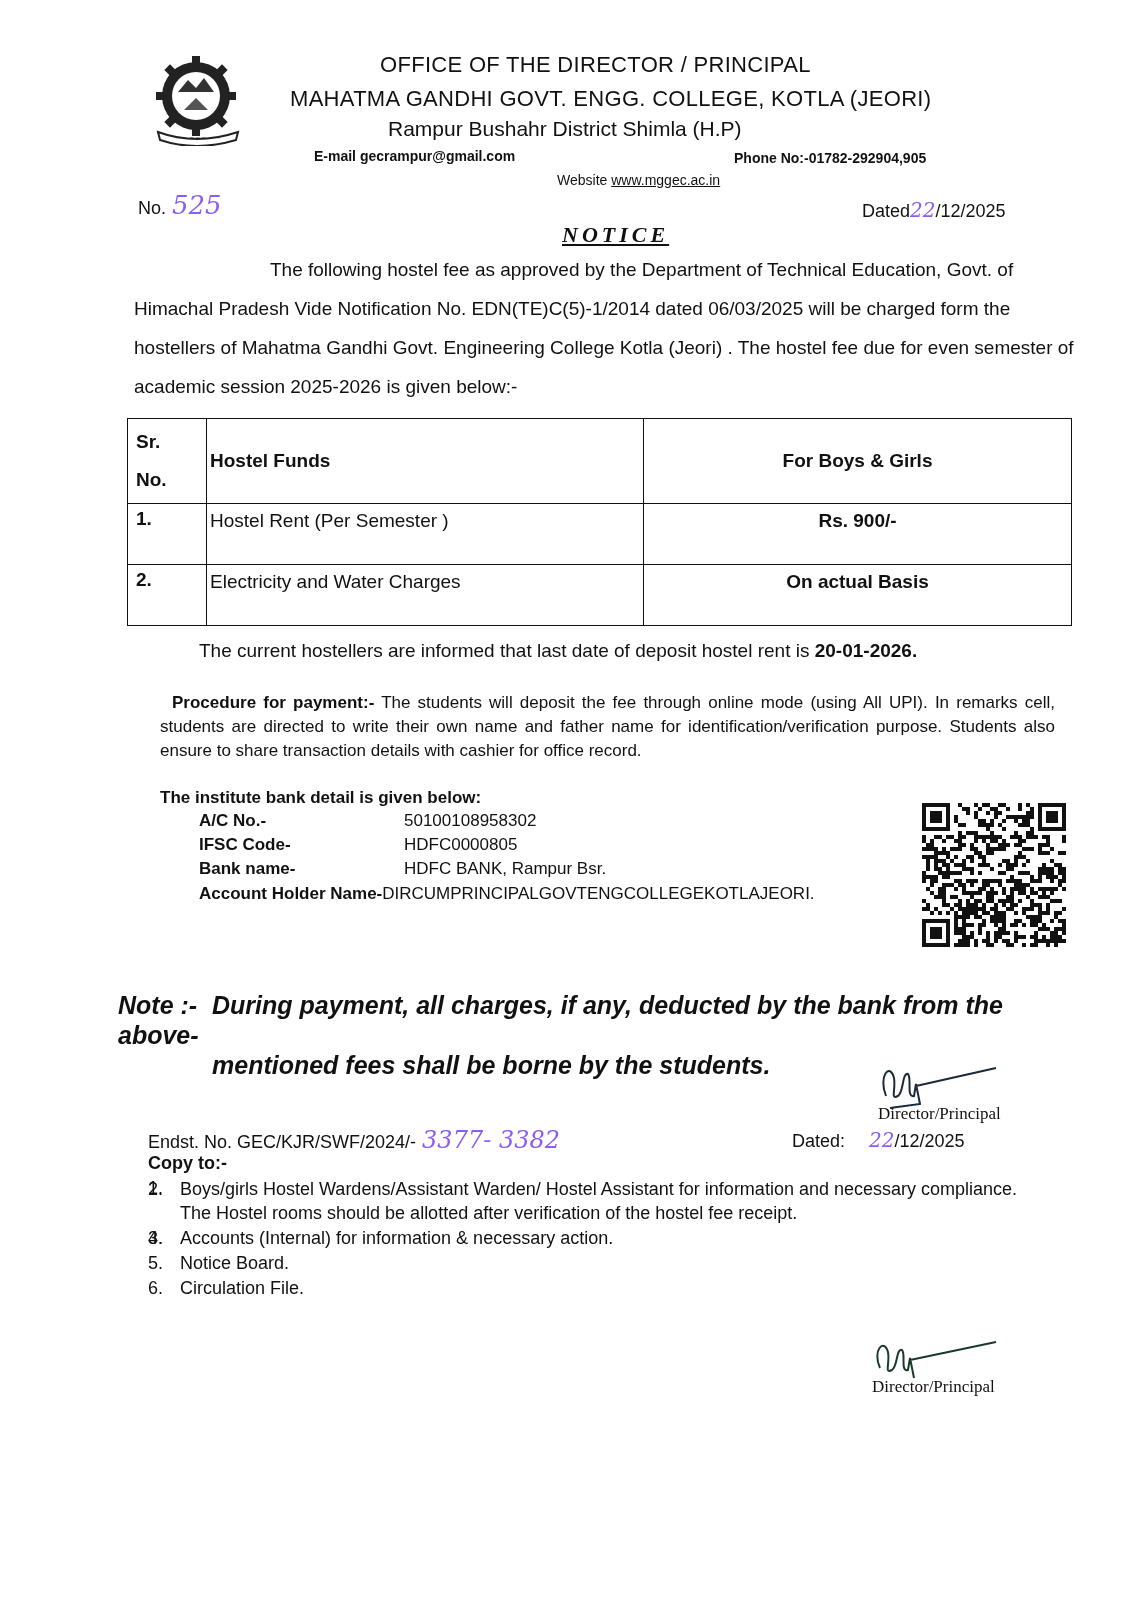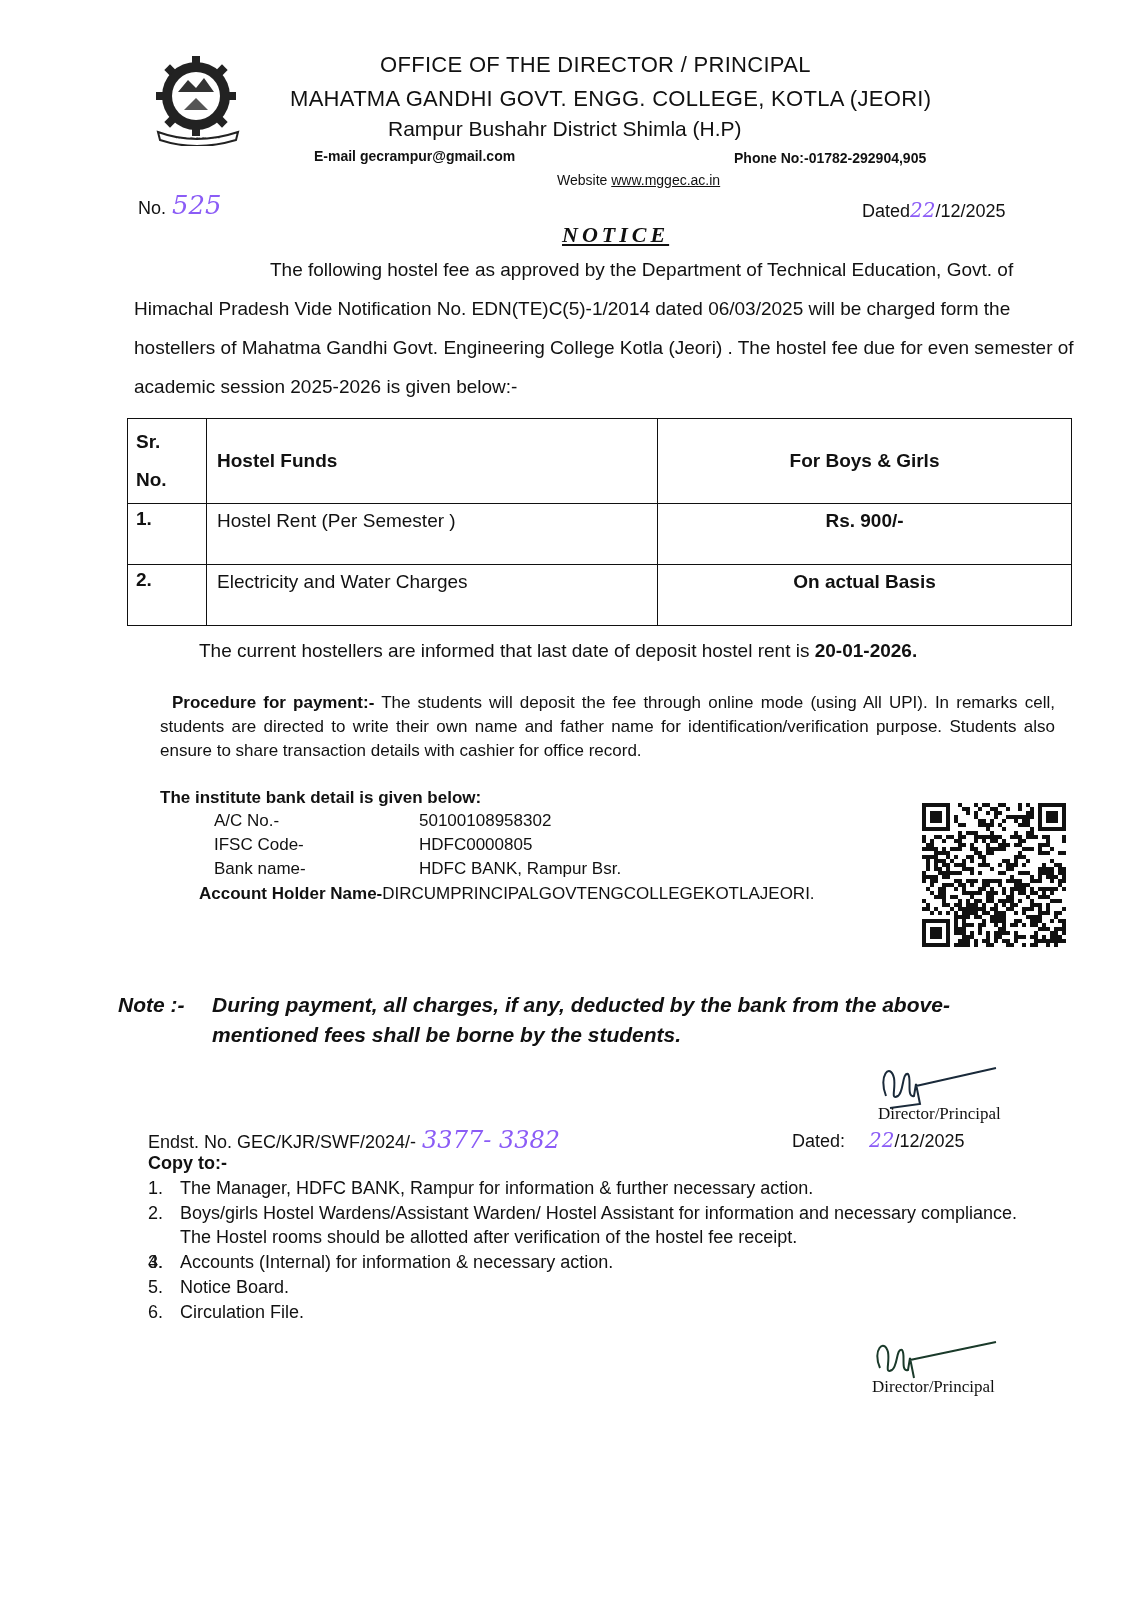--- a/index.html
+++ b/index.html
@@ -18,38 +18,38 @@
   .hand { font-family:"DejaVu Serif", serif; font-style:italic; color:#8b5cf6; }
   .no .hand { font-size:26px; margin-left:6px; }
   .dated { left:862px; top:198px; font-size:18px; }
   .dated .hand { font-size:20px; }
   .notice-title { left:562px; top:222px; font-size:22px; font-weight:bold; font-style:italic; letter-spacing:4px; text-decoration:underline; font-family:"Liberation Serif", serif; }
   .para { left:134px; top:250px; width:944px; font-size:19px; line-height:39px; font-family:"Liberation Sans", sans-serif; }
   .para .indent { display:inline-block; width:136px; }
   table.fees { position:absolute; left:127px; top:418px; width:945px; border-collapse:collapse; font-size:19px; }
   table.fees td { border:1.5px solid #111; vertical-align:top; }
   table.fees .c1 { width:62px; padding:4px 8px; }
-  table.fees .c2 { width:430px; padding:6px 10px; }
+  table.fees .c2 { width:430px; padding:6px 3px; }
   table.fees .c3 { text-align:center; font-weight:bold; padding:6px 10px; }
   .hrow td { height:72px; }
   .hrow .c2 { vertical-align:middle; font-weight:bold; padding-top:0; }
   .hrow .c3 { vertical-align:middle; }
   .hrow .c1 { font-weight:bold; line-height:38px; padding-top:0; }
   .r1 td, .r2 td { height:48px; }
   .r1 .c2, .r2 .c2 { padding-top:14px; }
   .r1 .c1, .r2 .c1 { font-weight:bold; }
   .lastdate { left:199px; top:640px; font-size:19px; }
   .lastdate b { font-weight:bold; }
   .proc { left:160px; top:691px; width:895px; font-size:17px; line-height:24px; text-align:justify; }
   .proc .first { margin-left:12px; }
   .bankhead { left:160px; top:788px; font-size:17px; font-weight:bold;text-align:center; }
   .bank { left:199px; font-size:17px; }
-  .bank .lbl { font-weight:normal; display:inline-block; width:205px;margin-left:15px; }
+  .bank .lbl { font-weight:bold; display:inline-block; width:205px; }
   .qr { left:922px; top:803px; width:144px; height:144px; }
-  .note { left:118px; top:990px; width:940px; font-size:21px; font-style:italic; font-weight:bold; line-height:30px; }
+  .note { left:118px; top:990px; width:940px; font-size:25px; font-style:italic; font-weight:bold; line-height:30px; }
   .note .tag { display:inline-block; width:94px; }
   .note .cont { padding-left:94px; }
   .sig1 { left:876px; top:1056px; width:150px; height:60px; }
   .dirp1 { left:878px; top:1104px; font-size:17px; font-family:"Liberation Serif", serif; }
   .endst { left:148px; top:1126px; font-size:18px; }
   .endst .hand { font-size:24px; margin-left:6px; }
   .edated { left:792px; top:1128px; font-size:18px; }
   .edated .hand { font-size:20px; margin-left:24px; }
   .copyto { left:148px; top:1153px; font-size:18px; font-weight:bold; }
   .copylist { left:148px; top:1176px; width:900px; font-size:18px; line-height:24px; margin:0; padding:0; list-style:none; }
@@ -699,21 +699,21 @@
 <div class="abs dirp1">Director/Principal</div>
 
 <div class="abs endst serif-narrow">
   <span>Endst. No. GEC/KJR/SWF/2024/-</span><span class="hand">3377- 3382</span>
 </div>
 <div class="abs edated serif-narrow">
   <span>Dated:</span><span class="hand">22</span><span>/12/2025</span>
 </div>
 <div class="abs copyto serif-narrow">Copy to:-</div>
 <ol class="abs copylist serif-narrow">
-  <li><span class="num">1.</span><span>The Manager, HDFC BANK, Rampur for information &amp; further necessary action.</span></li>
+  <li><span class="num">1.</span></li>
   <li><span class="num">2.</span><span>Boys/girls Hostel Wardens/Assistant Warden/ Hostel Assistant for information and necessary compliance. The Hostel rooms should be allotted after verification of the hostel fee receipt.</span></li>
   <li><span class="num">3.</span></li>
   <li><span class="num">4.</span><span>Accounts (Internal) for information &amp; necessary action.</span></li>
   <li><span class="num">5.</span><span>Notice Board.</span></li>
   <li><span class="num">6.</span><span>Circulation File.</span></li>
 </ol>
 
 <div class="abs sig2">
   <svg width="130" height="50" viewBox="0 0 130 50">
     <path d="M8 34 C0 16,12 4,16 18 C18 30,12 40,20 36 C26 32,24 14,30 16 C34 20,28 38,36 36 L38 24 L42 44 M38 26 L124 8" fill="none" stroke="#1a3a2a" stroke-width="2"></path>

